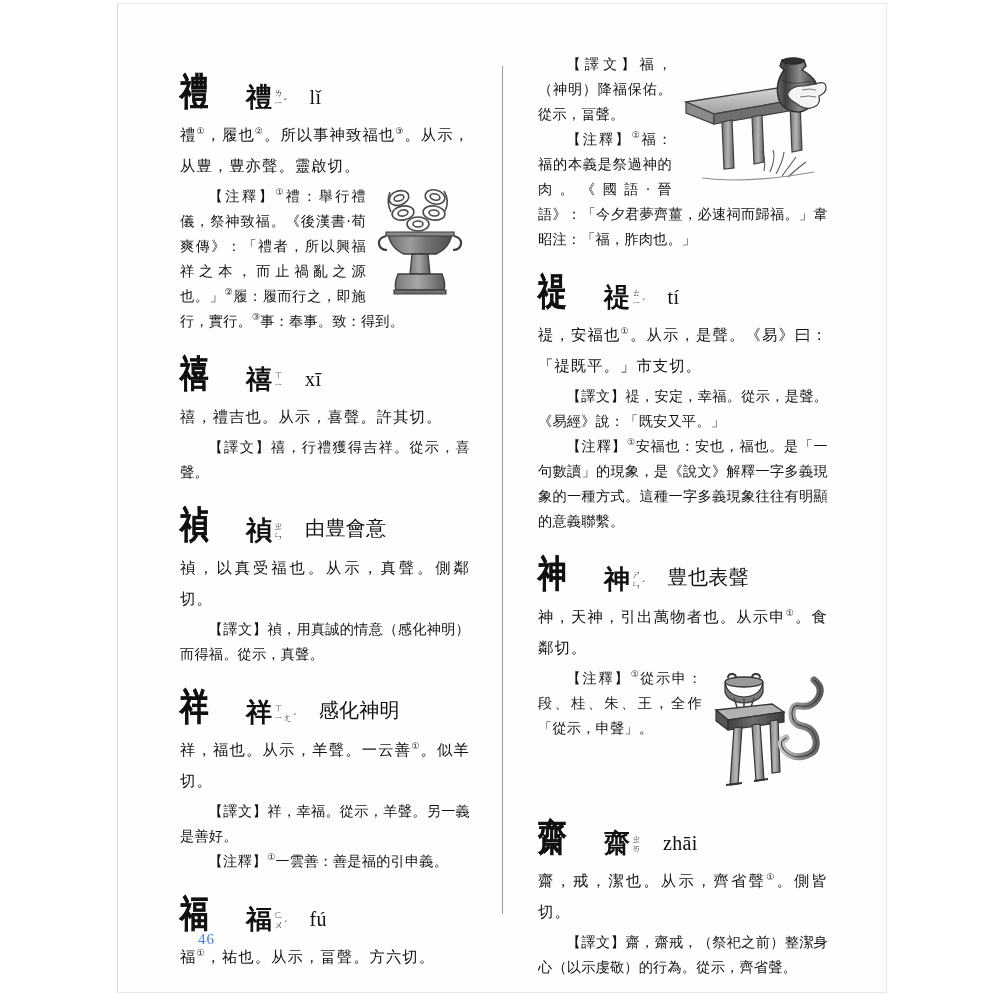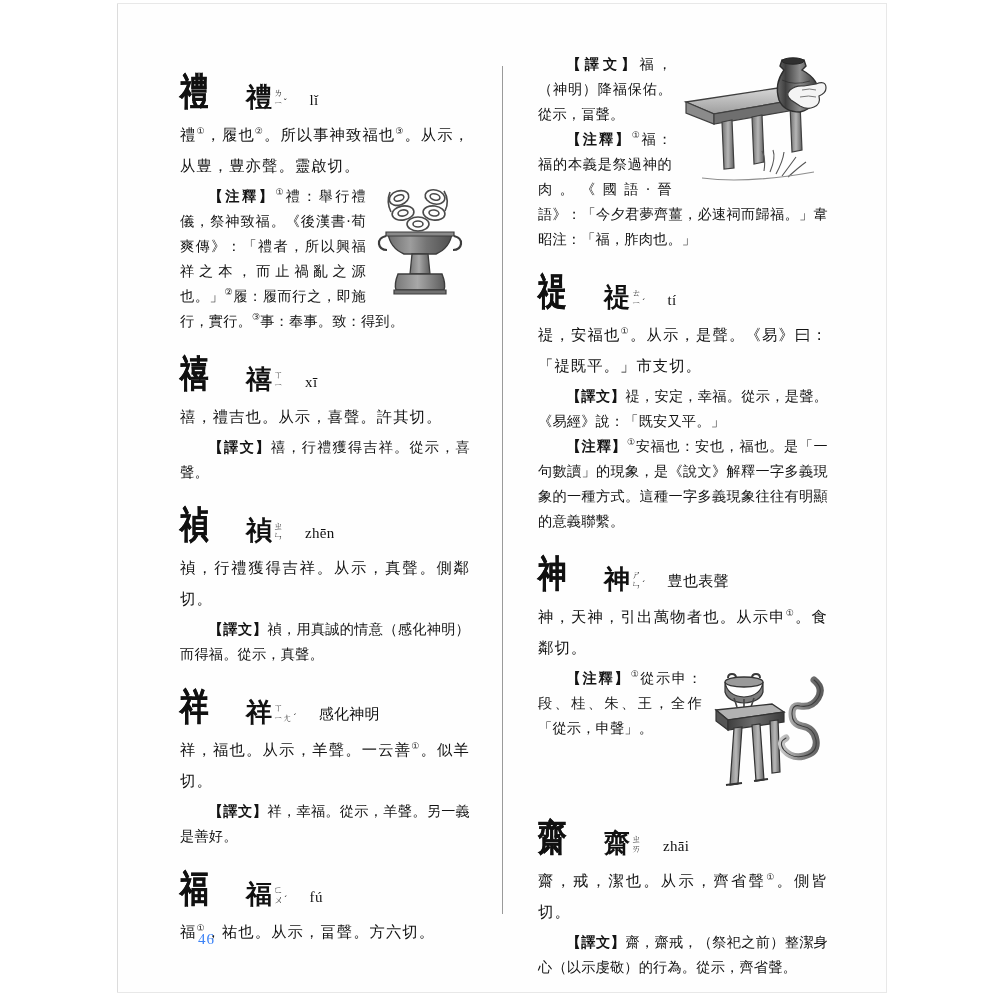--- a/index.html
+++ b/index.html
@@ -63,21 +63,21 @@
     justify-content:flex-end;
     font-family:"DejaVu Sans","Liberation Sans",sans-serif;
     font-size:9px;line-height:9.5px;
     margin-left:2px;margin-bottom:2px;
     letter-spacing:0;
     color:#111;
   }
   .zhuyin span{white-space:nowrap;}
   .pinyin{
     font-family:"Liberation Serif","DejaVu Serif",serif;
-    font-size:15px;margin-left:22px;margin-bottom:1px;
+    font-size:20px;margin-left:22px;margin-bottom:1px;
     color:#111;letter-spacing:0.3px;
   }
   
   .classic{
     font-family:"DejaVu Serif","Liberation Serif",serif;
     font-size:15.3px;
     line-height:31px;
     letter-spacing:1.1px;
     text-align:justify;
     margin:0 0 2px 0;
@@ -86,21 +86,21 @@
   .gloss{
     font-family:"DejaVu Sans","Liberation Sans",sans-serif;
     font-size:14.2px;
     line-height:25px;
     letter-spacing:0.2px;
     text-align:justify;
     text-indent:2em;
     margin:0;
     color:#141414;
   }
-  .gloss .tag{font-weight:700;letter-spacing:0.5px;}
+  .gloss .tag{font-weight:400;letter-spacing:0.5px;}
   sup{font-size:9px;vertical-align:super;line-height:0;}
   
   .fig{
     float:right;
     margin:2px 0 2px 6px;
     position:relative;
   }
   .fig-li{width:98px;height:112px;shape-outside:inset(0);}
   .fig-fu{width:150px;height:140px;margin-top:-2px;}
   .fig-shen{width:120px;height:128px;}
@@ -197,38 +197,39 @@
         </div>
 
         <div class="entry">
           <div class="entry-head">
             <span class="seal">禎</span>
             <span class="kai">禎</span>
             <span class="zhuyin">
               <span>ㄓ</span>
               <span>ㄣ</span>
             </span>
-            <span class="pinyin">zhēn</span>
-          </div>
-          <p class="classic">禎，行禮獲得吉祥。从示，真聲。側鄰切。</p>
+            <span class="pinyin">由豊會意</span>
+          </div>
+          <p class="classic">禎，以真受福也。从示，真聲。側鄰切。</p>
           <p class="gloss"><span class="tag">【譯文】</span><span>禎，用真誠的情意（感化神明）而得福。從示，真聲。</span></p>
         </div>
 
         <div class="entry">
           <div class="entry-head">
             <span class="seal">祥</span>
             <span class="kai">祥</span>
             <span class="zhuyin">
               <span>ㄒ</span>
               <span>ㄧㄤˊ</span>
             </span>
             <span class="pinyin">感化神明</span>
           </div>
           <p class="classic">祥，福也。从示，羊聲。一云善<sup>①</sup>。似羊切。</p>
           <p class="gloss"><span class="tag">【譯文】</span><span>祥，幸福。從示，羊聲。另一義是善好。</span></p>
+          <p class="gloss"><span class="tag">【注釋】</span><span><sup>①</sup>一雲善：善是福的引申義。</span></p>
         </div>
 
         <div class="entry">
           <div class="entry-head">
             <span class="seal">福</span>
             <span class="kai">福</span>
             <span class="zhuyin">
               <span>ㄈ</span>
               <span>ㄨˊ</span>
             </span>

